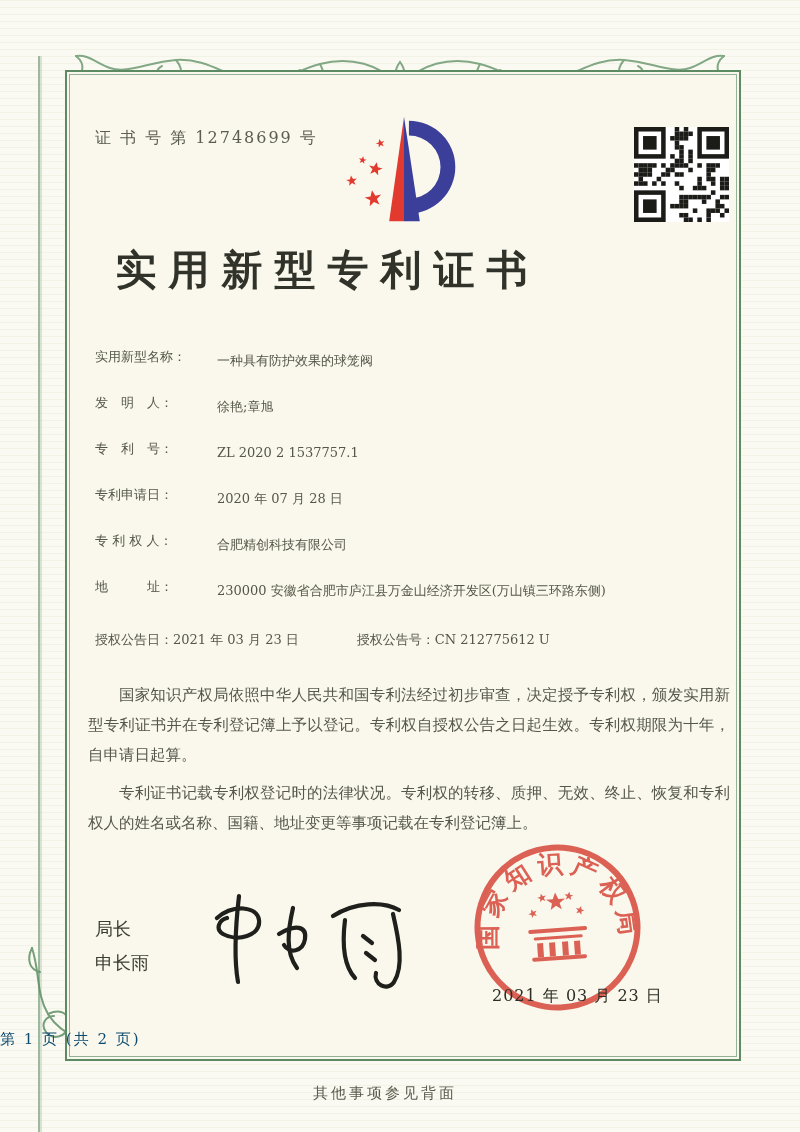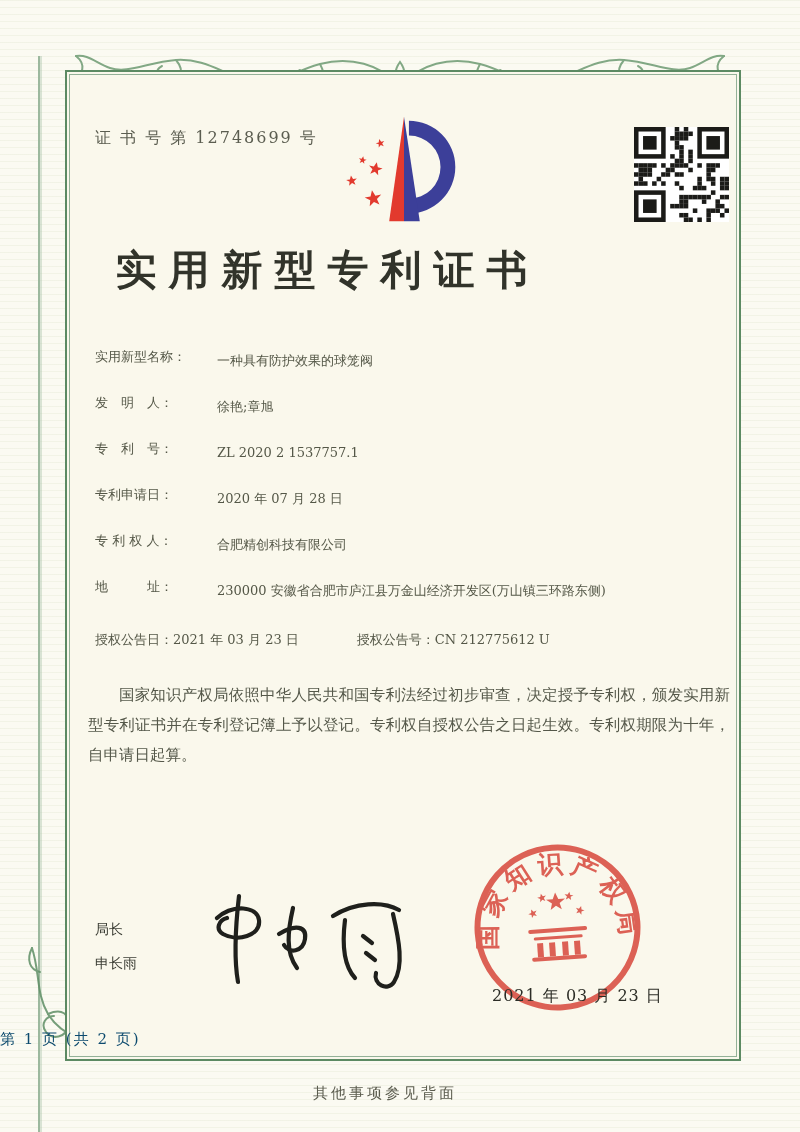--- a/index.html
+++ b/index.html
@@ -42,21 +42,21 @@
   }
   .frow{position:absolute;left:95px;font-size:13px;color:#545747;white-space:nowrap;}
   .flabel{display:inline-block;min-width:122px;color:#545747;}
   .fvalue{display:inline-block;max-width:515px;white-space:normal;vertical-align:top;line-height:26px;}
   .grant-gap{display:inline-block;width:58px;}
   .paras{
     position:absolute;left:80px;top:672px;width:658px;
     font-size:15.5px;line-height:30px;color:#55584a;text-align:justify;
   }
   .paras p{margin:8px;text-indent:2em;}
-  .director{position:absolute;left:95px;top:912px;font-size:14px;color:#3b3d34;line-height:34px;}
+  .director{position:absolute;left:95px;top:912px;font-size:18px;color:#3b3d34;line-height:34px;}
   .signature{position:absolute;left:205px;top:882px;width:230px;height:110px;}
   .seal{position:absolute;left:470px;top:840px;width:175px;height:175px;transform:rotate(-4deg);}
   .seal-date{position:absolute;left:492px;top:986px;font-size:16px;color:#2c2d26;letter-spacing:1px;}
   .page-info{
     position:absolute;left:0;top:1030px;width:800px;text-align:left;
     font-size:15px;color:#0c4a6e;letter-spacing:2px;
   }
   .back-note{
     position:absolute;left:0;top:1084px;width:770px;text-align:center;
     font-size:15px;color:#5a5b4d;letter-spacing:3px;
@@ -277,20 +277,21 @@
   </div>
   <div class="frow" style="top:578px">
     <span class="flabel">地　　　址：</span><span class="fvalue">230000 安徽省合肥市庐江县万金山经济开发区(万山镇三环路东侧)</span>
   </div>
   <div class="frow" style="top:631px">
     <span>授权公告日：</span><span>2021 年 03 月 23 日</span><span class="grant-gap"></span><span>授权公告号：</span><span>CN 212775612 U</span>
   </div>
 
   <div class="paras">
     <p>国家知识产权局依照中华人民共和国专利法经过初步审查，决定授予专利权，颁发实用新型专利证书并在专利登记簿上予以登记。专利权自授权公告之日起生效。专利权期限为十年，自申请日起算。</p>
+    <p>专利证书记载专利权登记时的法律状况。专利权的转移、质押、无效、终止、恢复和专利权人的姓名或名称、国籍、地址变更等事项记载在专利登记簿上。</p>
   </div>
 
   <div class="director">
     <div>局长</div>
     <div>申长雨</div>
   </div>
 
   <svg class="signature" viewBox="0 0 230 110">
     <g fill="none" stroke="#1f201c" stroke-width="4.2" stroke-linecap="round" stroke-linejoin="round">
       <path d="M34,14 C31,40 28,72 33,100"></path>

